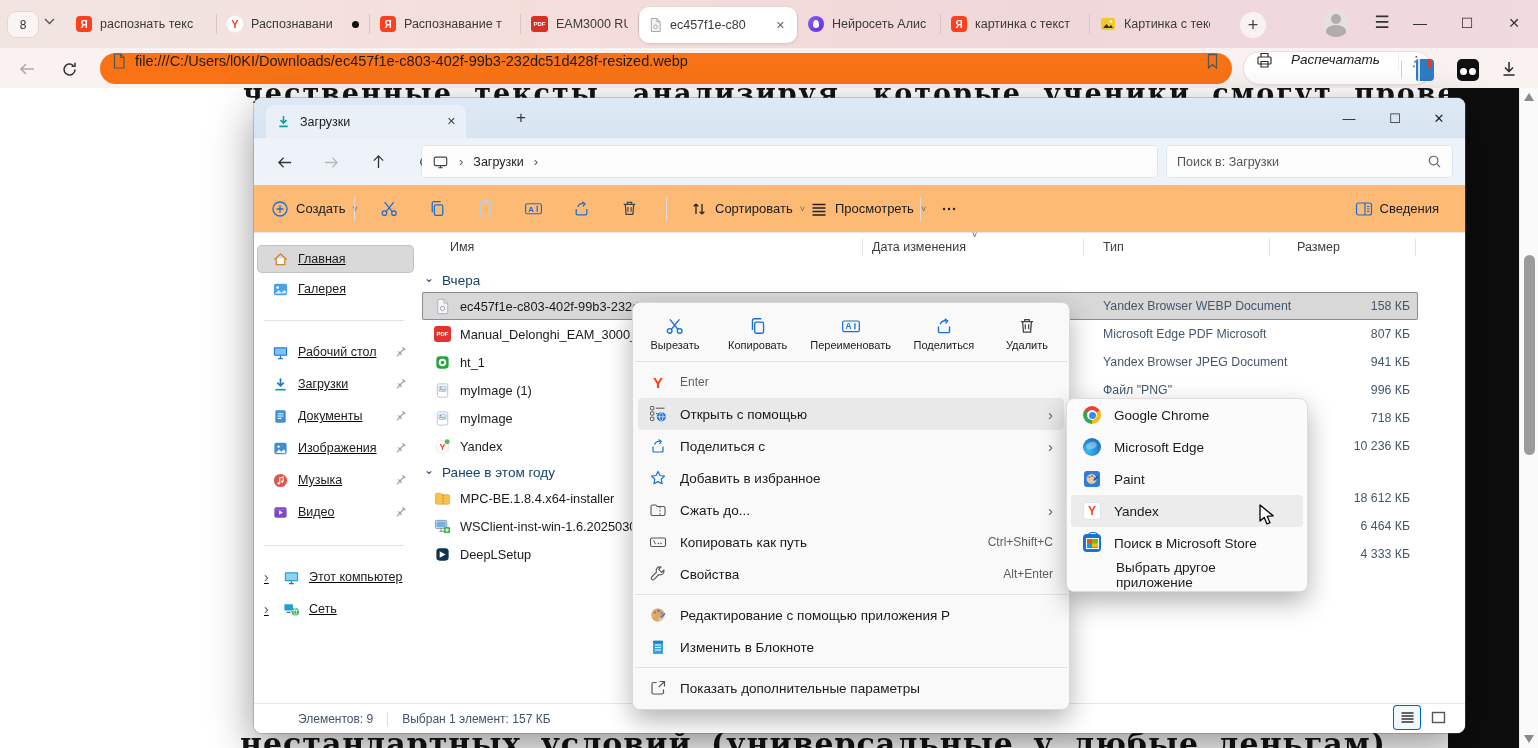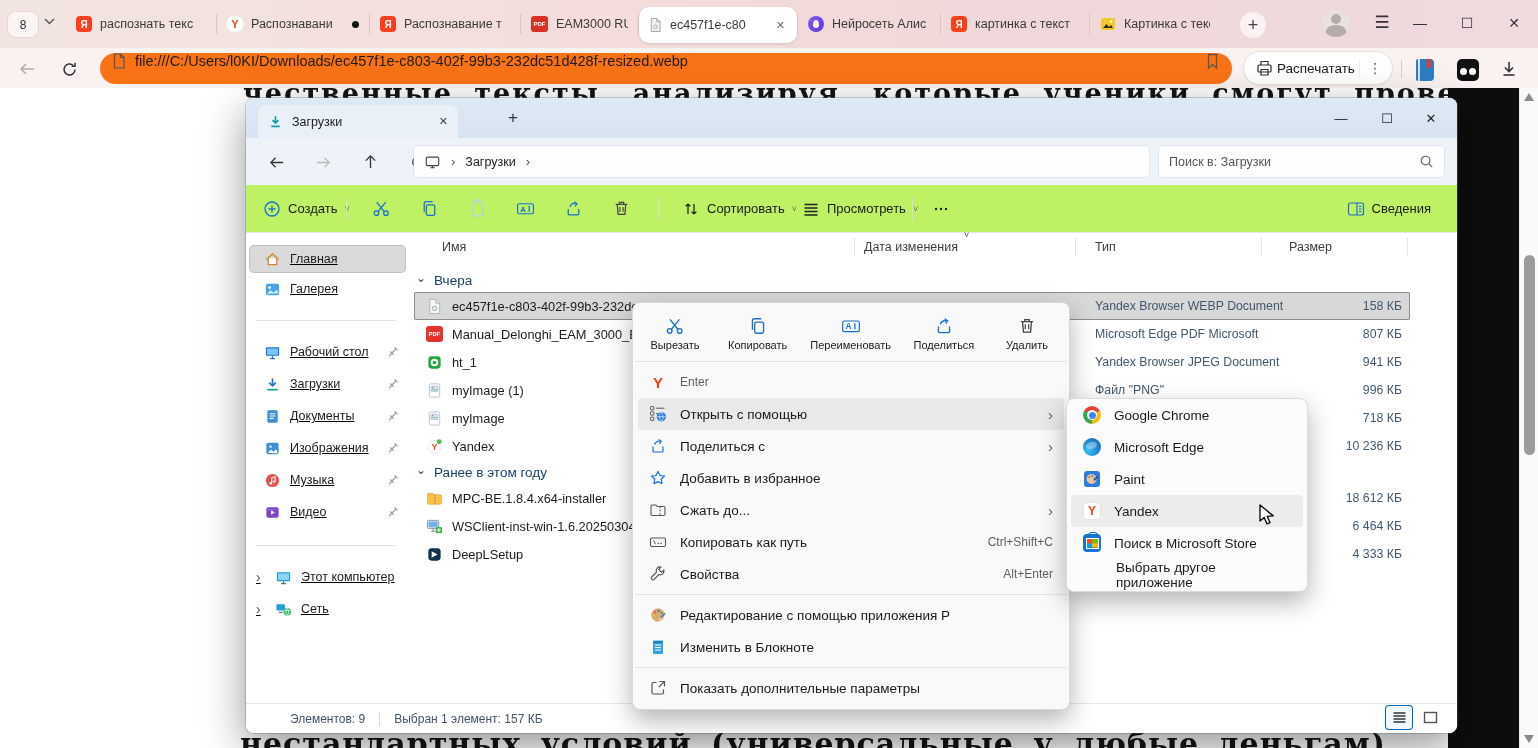--- a/index.html
+++ b/index.html
@@ -30,54 +30,54 @@
   .hamb{position:absolute;left:1372px;top:13px;width:20px;height:20px;color:#333;font-size:17px;line-height:20px;text-align:center;}
   .wc{position:absolute;top:10px;width:30px;height:26px;display:flex;align-items:center;justify-content:center;color:#333;font-size:14px;}
 
   
   .addrbar{position:absolute;left:0;top:48px;width:1538px;height:40px;background:#f9f2f0;}
   .navbtn{position:absolute;top:8px;width:26px;height:26px;display:flex;align-items:center;justify-content:center;}
   .addrfield{position:absolute;left:100px;top:5px;width:1132px;height:31px;background:#f97316;border-radius:16px;
     display:flex;align-items:flex-start;padding:0 12px;gap:9px;}
   .url{font-size:14.5px;color:#1d1d1d;white-space:nowrap;overflow:hidden;flex:1;}
   .printpill{position:absolute;left:1243px;top:3px;height:34px;background:#fff;border:1px solid #eadfdd;border-radius:17px;
-    display:flex;align-items:center;padding:0 10px 0 12px;gap:4px;box-shadow:0 1px 2px rgba(0,0,0,.05);}
+    display:flex;align-items:flex-start;padding:0 10px 0 12px;gap:18px;box-shadow:0 1px 2px rgba(0,0,0,.05);font-style:italic;}
   .printpill .lbl{font-size:13.5px;color:#222;}
   .pdots{color:#555;font-size:14px;padding-left:8px;border-left:1px solid #eee;height:18px;display:flex;align-items:center;}
   .extsep{position:absolute;left:1401px;top:12px;width:1px;height:18px;background:#ddcfcd;}
 
   
   .seriftext{position:absolute;font-family:"DejaVu Serif","Liberation Serif",serif;font-weight:600;color:#141414;white-space:nowrap;z-index:1;}
   .blackpane{position:absolute;left:1448px;top:88px;width:71px;height:660px;background:#0d0d0d;z-index:2;}
   .scrollbar{position:absolute;left:1519px;top:88px;width:19px;height:660px;background:#fafafa;border-left:1px solid #ebebeb;z-index:3;}
   .sthumb{position:absolute;left:4px;top:167px;width:11px;height:200px;background:#9b9b9b;border-radius:6px;}
   .sarrow{position:absolute;left:4px;width:0;height:0;border-left:5.5px solid transparent;border-right:5.5px solid transparent;}
   .sarrow.up{top:5px;border-bottom:8px solid #8a8a8a;}
   .sarrow.down{bottom:5px;border-top:8px solid #8a8a8a;}
 
   
-  .explorer{position:absolute;left:246px;top:98px;width:1211px;height:635px;background:#fff;border-radius:8px;
+  .explorer{position:absolute;left:254px;top:98px;width:1211px;height:635px;background:#fff;border-radius:8px;
     box-shadow:0 14px 44px rgba(0,0,0,.42),0 0 0 1px rgba(120,140,160,.35);z-index:10;overflow:hidden;}
   .ex-title{position:absolute;left:0;top:0;right:0;height:40px;background:linear-gradient(180deg,#dde9f4,#d7e4f1);}
   .ex-tab{position:absolute;left:12px;top:7px;width:200px;height:33px;background:#e9f0f8;border-radius:8px 8px 0 0;
     display:flex;align-items:center;gap:9px;padding:0 10px;}
   .ex-tab .tl{font-size:12.5px;color:#1c1c1c;flex:1;}
   .ex-tab .tx{font-size:11px;color:#444;}
   .ex-newtab{position:absolute;left:262px;top:10px;font-size:17px;color:#333;}
   .ex-wc{position:absolute;top:6px;width:40px;height:28px;display:flex;align-items:center;justify-content:center;color:#222;font-size:13px;}
   .ex-nav{position:absolute;left:0;top:40px;right:0;height:47px;background:#eef3f9;}
   .ex-navbtn{position:absolute;top:10px;width:28px;height:28px;display:flex;align-items:center;justify-content:center;}
   .ex-crumb{position:absolute;left:168px;top:8px;width:735px;height:31px;background:#fdfdfd;border-radius:4px;
     display:flex;align-items:center;gap:10px;padding:0 10px;box-shadow:0 0 0 1px rgba(190,205,220,.35);}
   .crumb-sep{color:#555;font-size:13px;}
   .crumb-item{font-size:12.5px;color:#1c1c1c;}
   .ex-search{position:absolute;left:913px;top:8px;width:285px;height:31px;background:#fdfdfd;border-radius:4px;
     display:flex;align-items:center;padding:0 10px;box-shadow:0 0 0 1px rgba(190,205,220,.35);}
   .ex-search .ph{font-size:12.5px;color:#555;flex:1;}
-  .ex-toolbar{position:absolute;left:0;top:87px;right:0;height:48px;background:#bef264;border-bottom:1px solid #e6e6e6;}
+  .ex-toolbar{position:absolute;left:0;top:87px;right:0;height:48px;background:#fdba74;border-bottom:1px solid #e6e6e6;}
   .tb-item{position:absolute;top:0;height:47px;display:flex;align-items:center;gap:7px;font-size:13px;color:#1b1b1b;}
   .tb-div{position:absolute;top:12px;width:1px;height:24px;background:#dcdcdc;}
   .tb-chev{font-size:9px;color:#666;}
   .ex-details-btn{position:absolute;right:26px;top:0;height:47px;display:flex;align-items:center;gap:7px;font-size:13px;color:#1b1b1b;}
 
   
   .ex-side{position:absolute;left:0;top:135px;width:163px;bottom:30px;background:#fff;}
   .sb-item{position:absolute;left:4px;width:155px;height:26px;display:flex;align-items:center;gap:9px;padding:0 6px 0 14px;border-radius:4px;text-decoration:underline;}
   .sb-item.sel{background:#d9d9d9;box-shadow:0 0 0 1px #c2c2c2;}
   .sb-label{font-size:12.5px;color:#1b1b1b;white-space:nowrap;flex:1;}

